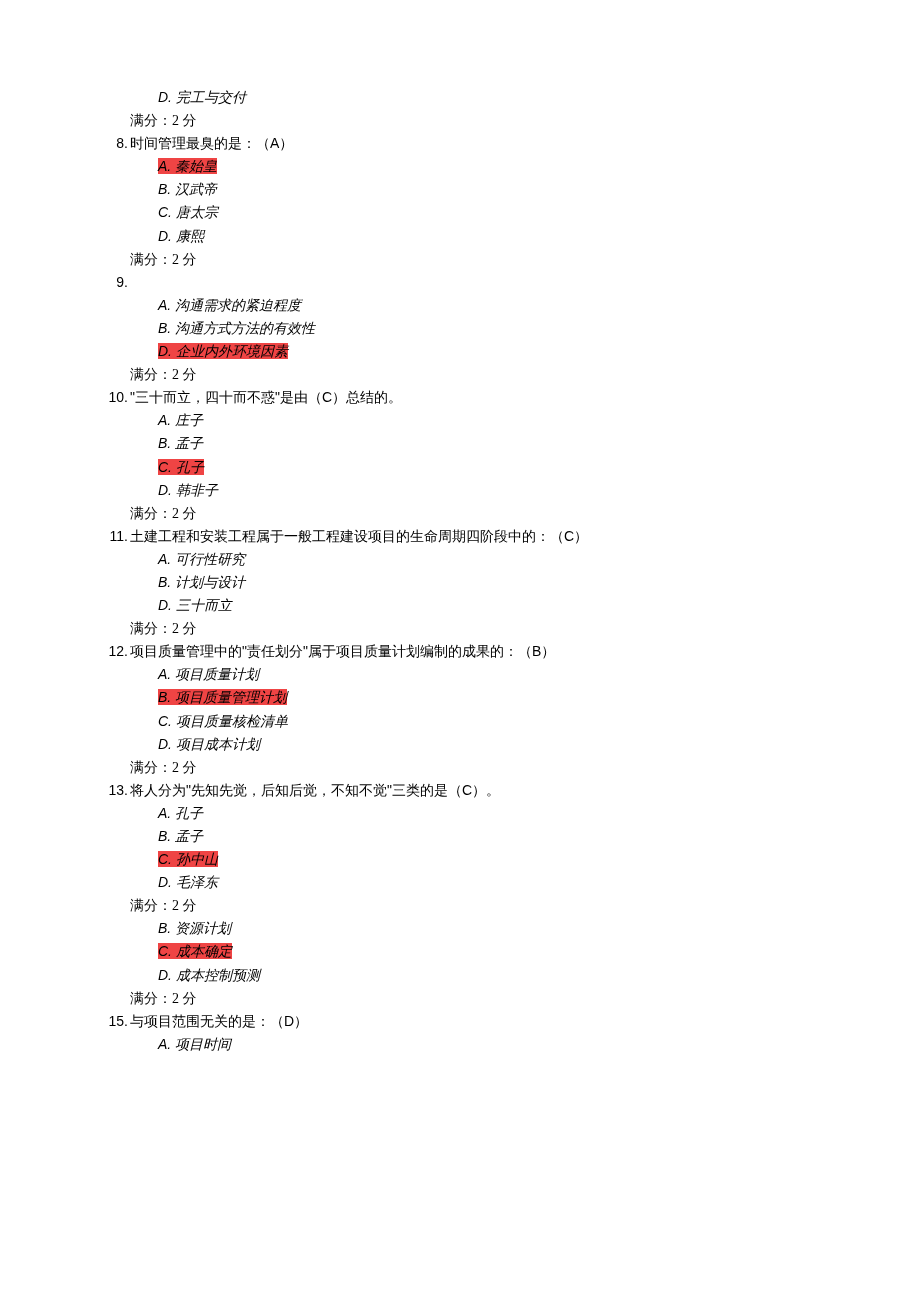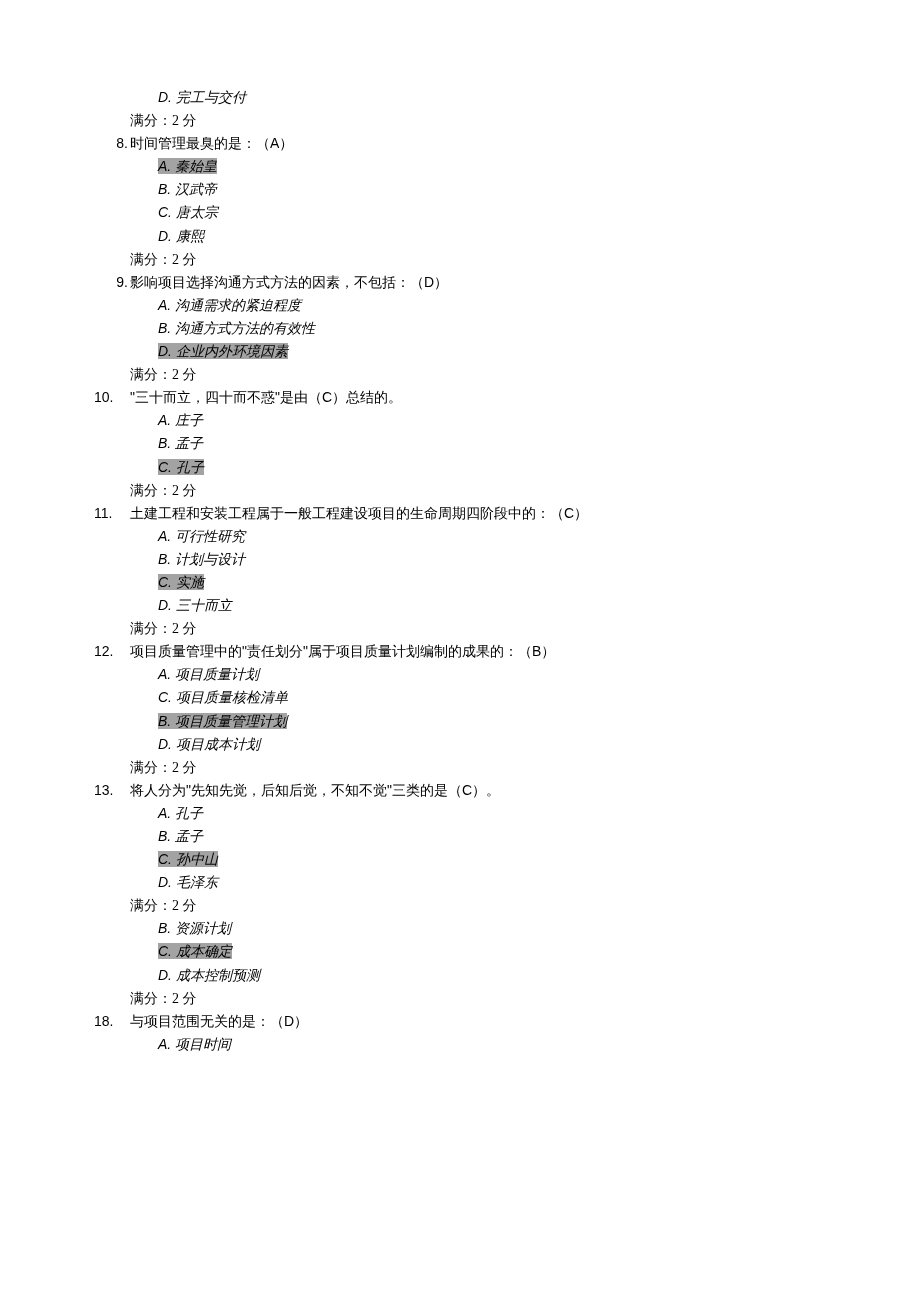--- a/index.html
+++ b/index.html
@@ -16,96 +16,95 @@
     display: flex;
     align-items: baseline;
   }
   .q-num {
     width: 30px;
     text-align: right;
     padding-right: 2px;
   }
   .q-num-wide {
     width: 36px;
-    text-align: left;
+    text-align: right;
     padding-right: 2px;
     margin-left: -6px;
   }
   .opt-row {
     padding-left: 58px;
     font-style: italic;
   }
   .score-row {
     padding-left: 30px;
     font-family: Liberation Serif, serif;
   }
   .hl {
-    background: #a3a3a3;
+    background: #ef4444;
   }
 </style>
 </head>
 <body>
 
 <div id="doc">
     <div class="opt-row"><span>D. 完工与交付</span></div>
     <div class="score-row"><span>满分：2 分</span></div>
     <div class="q-row">
       <span class="q-num">8.</span>
       <span>时间管理最臭的是：（A）</span>
     </div>
     <div class="opt-row"><span class="hl">A. 秦始皇</span></div>
     <div class="opt-row"><span>B. 汉武帝</span></div>
     <div class="opt-row"><span>C. 唐太宗</span></div>
     <div class="opt-row"><span>D. 康熙</span></div>
     <div class="score-row"><span>满分：2 分</span></div>
     <div class="q-row">
       <span class="q-num">9.</span>
-      <span>影响项目选择沟通方式方法的因素，不包括：（D）</span>
     </div>
     <div class="opt-row"><span>A. 沟通需求的紧迫程度</span></div>
     <div class="opt-row"><span>B. 沟通方式方法的有效性</span></div>
     <div class="opt-row"><span class="hl">D. 企业内外环境因素</span></div>
     <div class="score-row"><span>满分：2 分</span></div>
     <div class="q-row">
       <span class="q-num-wide">10.</span>
       <span>"三十而立，四十而不惑"是由（C）总结的。</span>
     </div>
     <div class="opt-row"><span>A. 庄子</span></div>
     <div class="opt-row"><span>B. 孟子</span></div>
     <div class="opt-row"><span class="hl">C. 孔子</span></div>
+    <div class="opt-row"><span>D. 韩非子</span></div>
     <div class="score-row"><span>满分：2 分</span></div>
     <div class="q-row">
       <span class="q-num-wide">11.</span>
       <span>土建工程和安装工程属于一般工程建设项目的生命周期四阶段中的：（C）</span>
     </div>
     <div class="opt-row"><span>A. 可行性研究</span></div>
     <div class="opt-row"><span>B. 计划与设计</span></div>
-    <div class="opt-row"><span class="hl">C. 实施</span></div>
     <div class="opt-row"><span>D. 三十而立</span></div>
     <div class="score-row"><span>满分：2 分</span></div>
     <div class="q-row">
       <span class="q-num-wide">12.</span>
       <span>项目质量管理中的"责任划分"属于项目质量计划编制的成果的：（B）</span>
     </div>
     <div class="opt-row"><span>A. 项目质量计划</span></div>
+    <div class="opt-row"><span class="hl">B. 项目质量管理计划</span></div>
     <div class="opt-row"><span>C. 项目质量核检清单</span></div>
-    <div class="opt-row"><span class="hl">B. 项目质量管理计划</span></div>
     <div class="opt-row"><span>D. 项目成本计划</span></div>
     <div class="score-row"><span>满分：2 分</span></div>
     <div class="q-row">
       <span class="q-num-wide">13.</span>
       <span>将人分为"先知先觉，后知后觉，不知不觉"三类的是（C）。</span>
     </div>
     <div class="opt-row"><span>A. 孔子</span></div>
     <div class="opt-row"><span>B. 孟子</span></div>
     <div class="opt-row"><span class="hl">C. 孙中山</span></div>
     <div class="opt-row"><span>D. 毛泽东</span></div>
     <div class="score-row"><span>满分：2 分</span></div>
     <div class="opt-row"><span>B. 资源计划</span></div>
     <div class="opt-row"><span class="hl">C. 成本确定</span></div>
     <div class="opt-row"><span>D. 成本控制预测</span></div>
     <div class="score-row"><span>满分：2 分</span></div>
     <div class="q-row">
-      <span class="q-num-wide">18.</span>
+      <span class="q-num-wide">15.</span>
       <span>与项目范围无关的是：（D）</span>
     </div>
     <div class="opt-row"><span>A. 项目时间</span></div>
   </div>
 
 </body></html>

